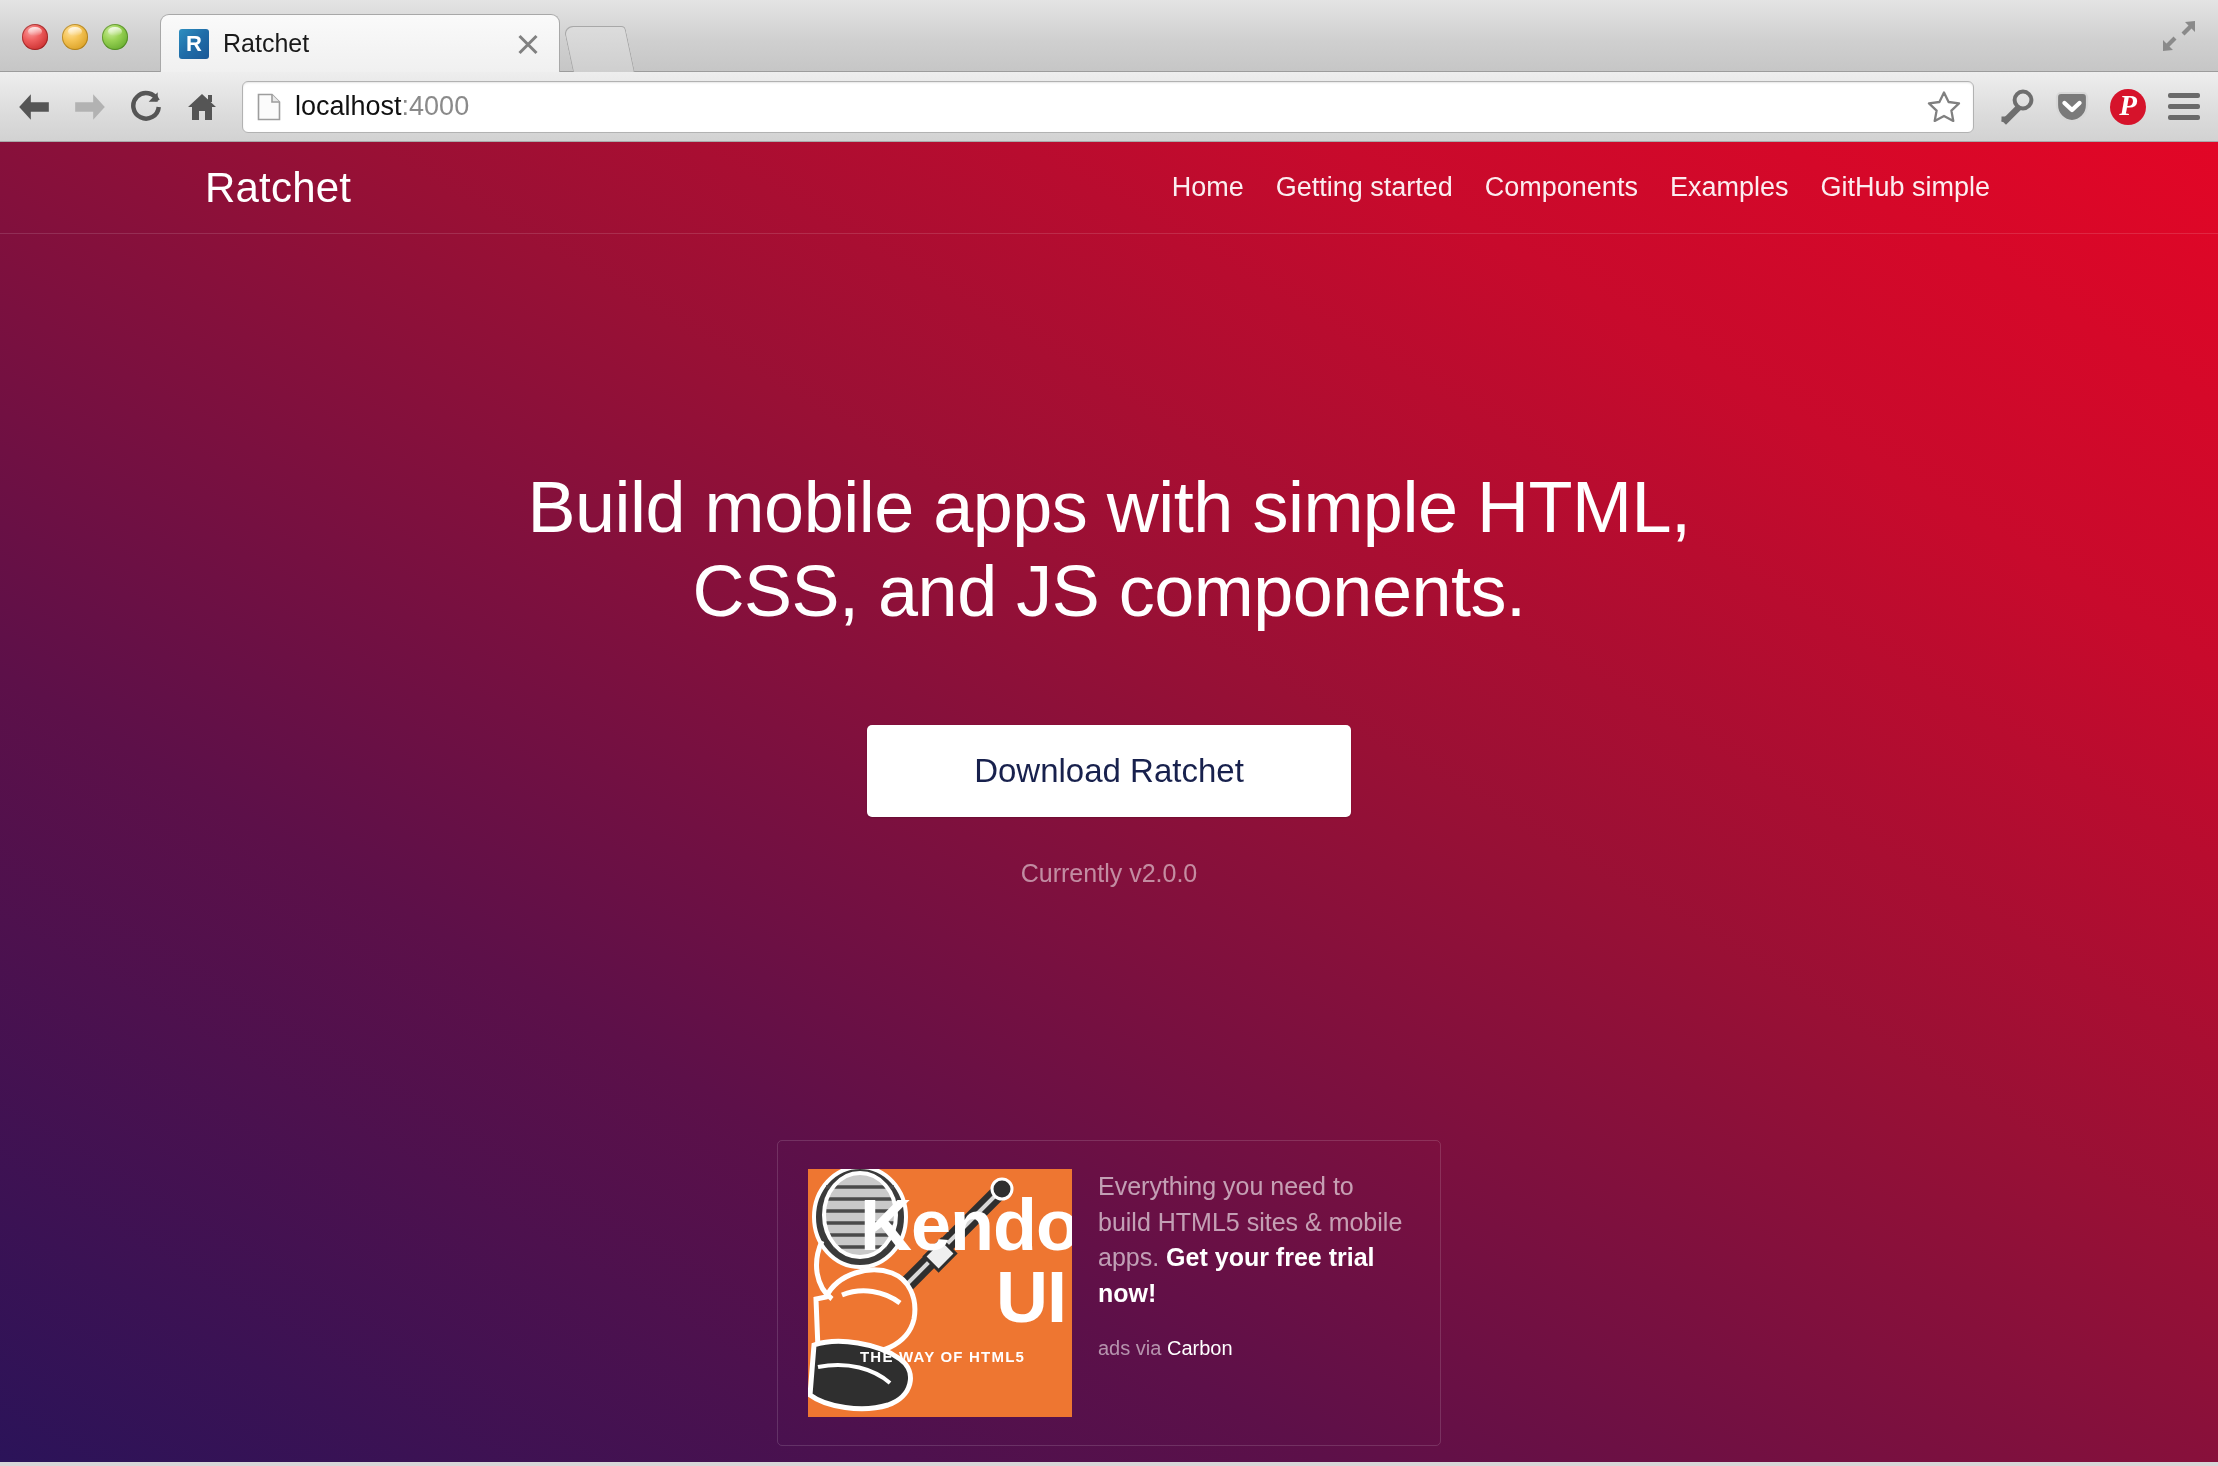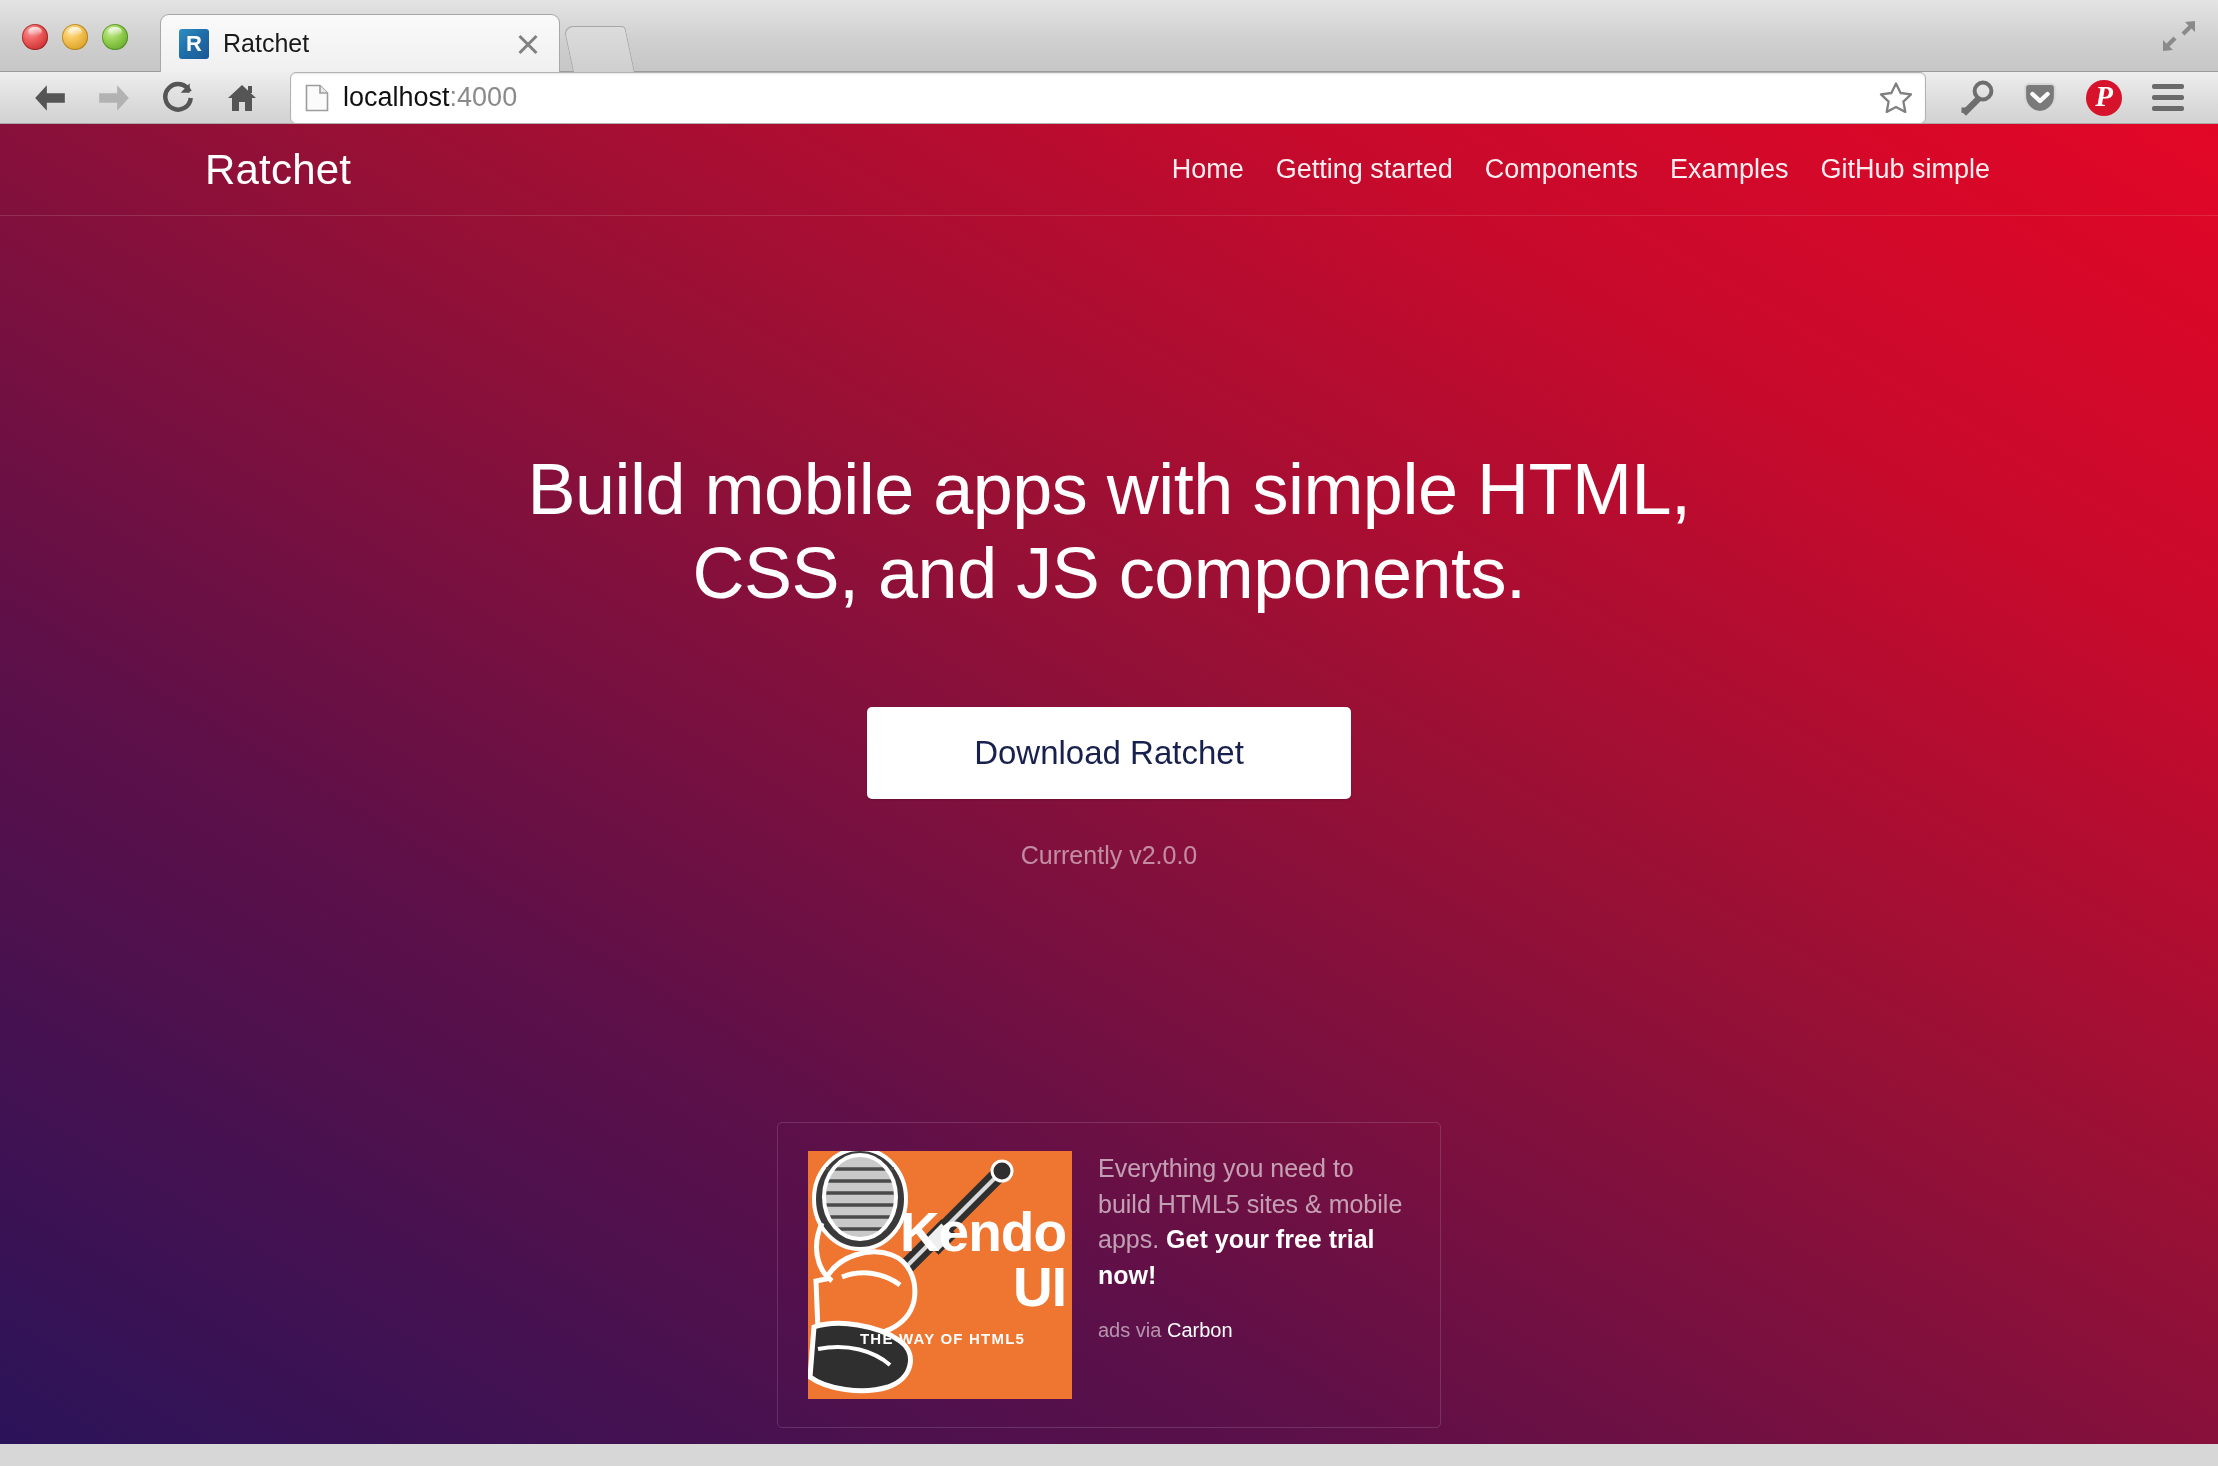--- a/index.html
+++ b/index.html
@@ -116,27 +116,26 @@
   .win-expand {
     position: absolute;
     right: 22px; top: 20px;
     width: 34px; height: 32px;
     color: #8a8a8a;
   }
 
   
   .toolbar {
     position: relative;
-    height: 52px;
+    height: 70px;
     background: linear-gradient(to bottom, #eeeeee 0%, #dcdcdc 60%, #d2d2d2 100%);
     border-bottom: 1px solid #a9a9a9;
     display: flex;
     align-items: center;
-    padding: 0 22px;
-    gap: 8px;
+    padding: 0 6px;
   }
   .nav-btn {
     width: 56px; height: 52px;
     display: flex;
     align-items: center;
     justify-content: center;
     flex: none;
     color: #555;
   }
   .nav-btn.disabled { color: #b2b2b2; }
@@ -283,21 +282,21 @@
     width: 264px; height: 248px;
     flex: none;
     background: #ee7631;
     position: relative;
     overflow: hidden;
   }
   .ad-img .kendo-word {
     position: absolute;
     left: 52px; bottom: 84px;
     color: #fff;
-    font-size: 55px;
+    font-size: 72px;
     font-weight: bold;
     letter-spacing: -1px;
     line-height: 1;
     width: 210px;
     text-align: right;
     padding-right: 4px;
   }
   .ad-img .kendo-tag {
     position: absolute;
     left: 52px; bottom: 52px;

